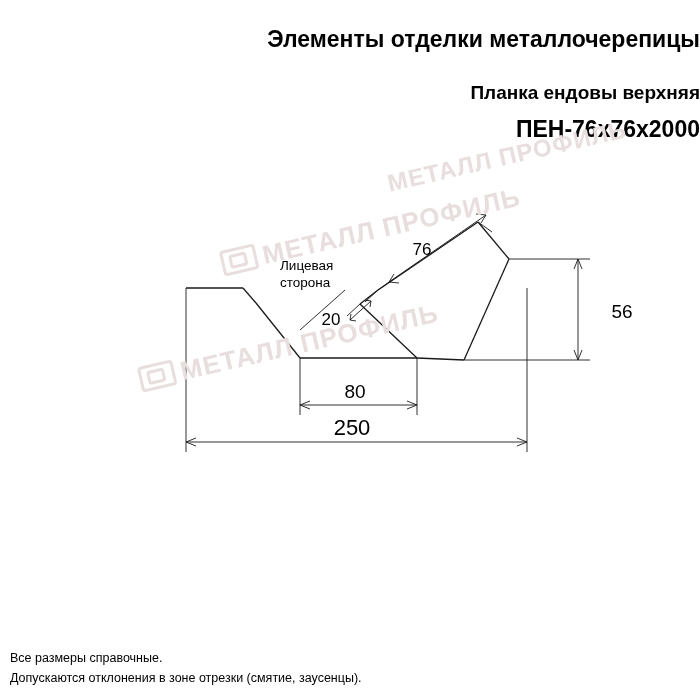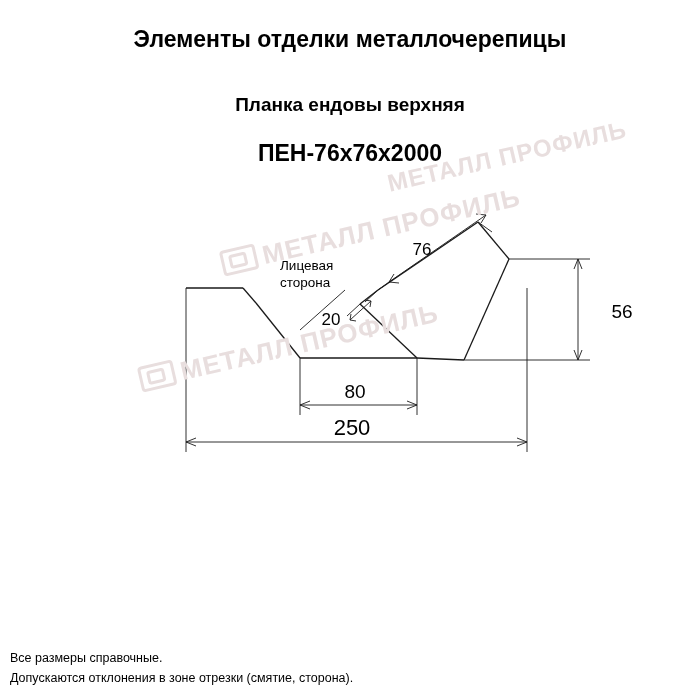--- a/index.html
+++ b/index.html
@@ -14,34 +14,34 @@
     color: #000000;
     position: relative;
     overflow: hidden;
   }
   .page {
     position: relative;
     width: 700px;
     height: 700px;
   }
   .title-block {
-    text-align: center;
+    text-align: right;
     padding-top: 26px;
   }
   .main-title {
     font-size: 23px;
     font-weight: bold;
     letter-spacing: 0px;
     margin: 0;
     line-height: 1.2;
   }
   .sub-title {
     font-size: 19px;
     font-weight: bold;
-    margin: 12px;
+    margin: 0;
     padding-top: 28px;
     line-height: 1.2;
   }
   .model-title {
     font-size: 23px;
     font-weight: bold;
     margin: 0;
     padding-top: 12px;
     line-height: 1.2;
   }
@@ -197,16 +197,16 @@
       <text x="331" y="155" font-size="17" text-anchor="middle">20</text>
       <text x="622" y="148" font-size="19" text-anchor="middle">56</text>
       <text x="355" y="228" font-size="19" text-anchor="middle">80</text>
       <text x="352" y="265" font-size="22" text-anchor="middle">250</text>
 
     </svg>
   </div>
 
   <div class="footer">
     <div>Все размеры справочные.</div>
-    <div>Допускаются отклонения в зоне отрезки (смятие, сторона).</div>
+    <div>Допускаются отклонения в зоне отрезки (смятие, заусенцы).</div>
   </div>
 
 </div>
 
 </body></html>

